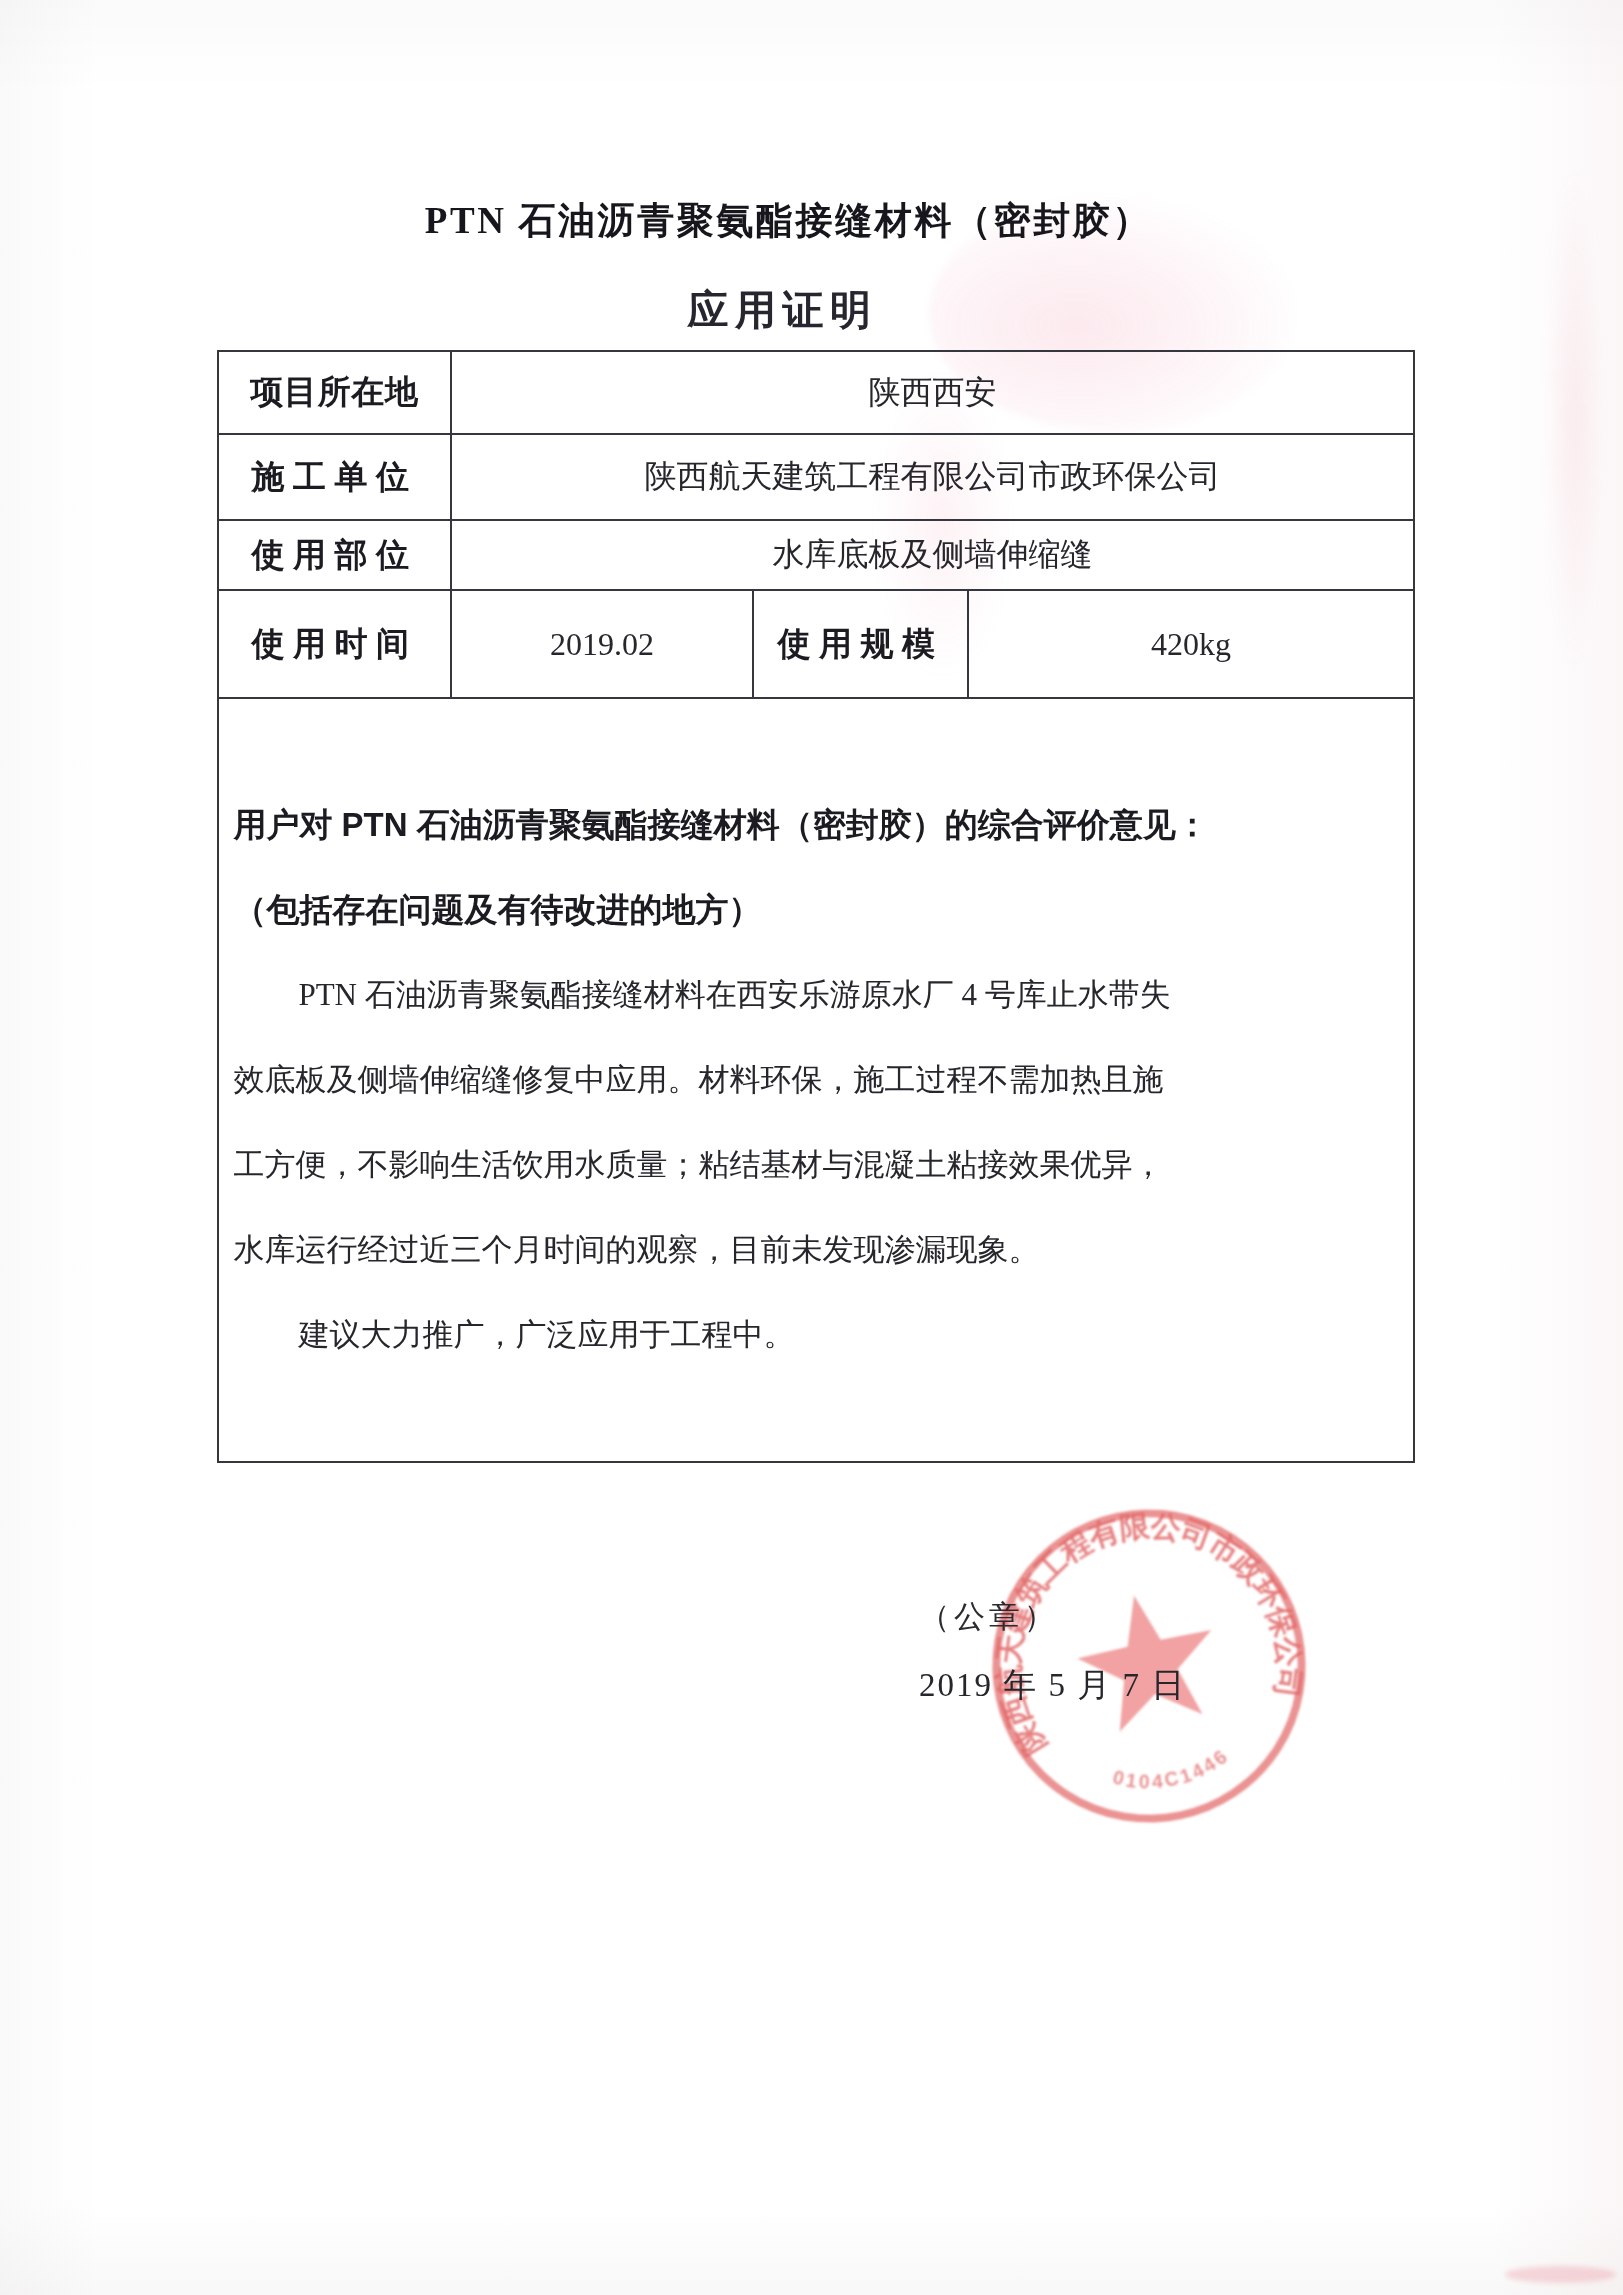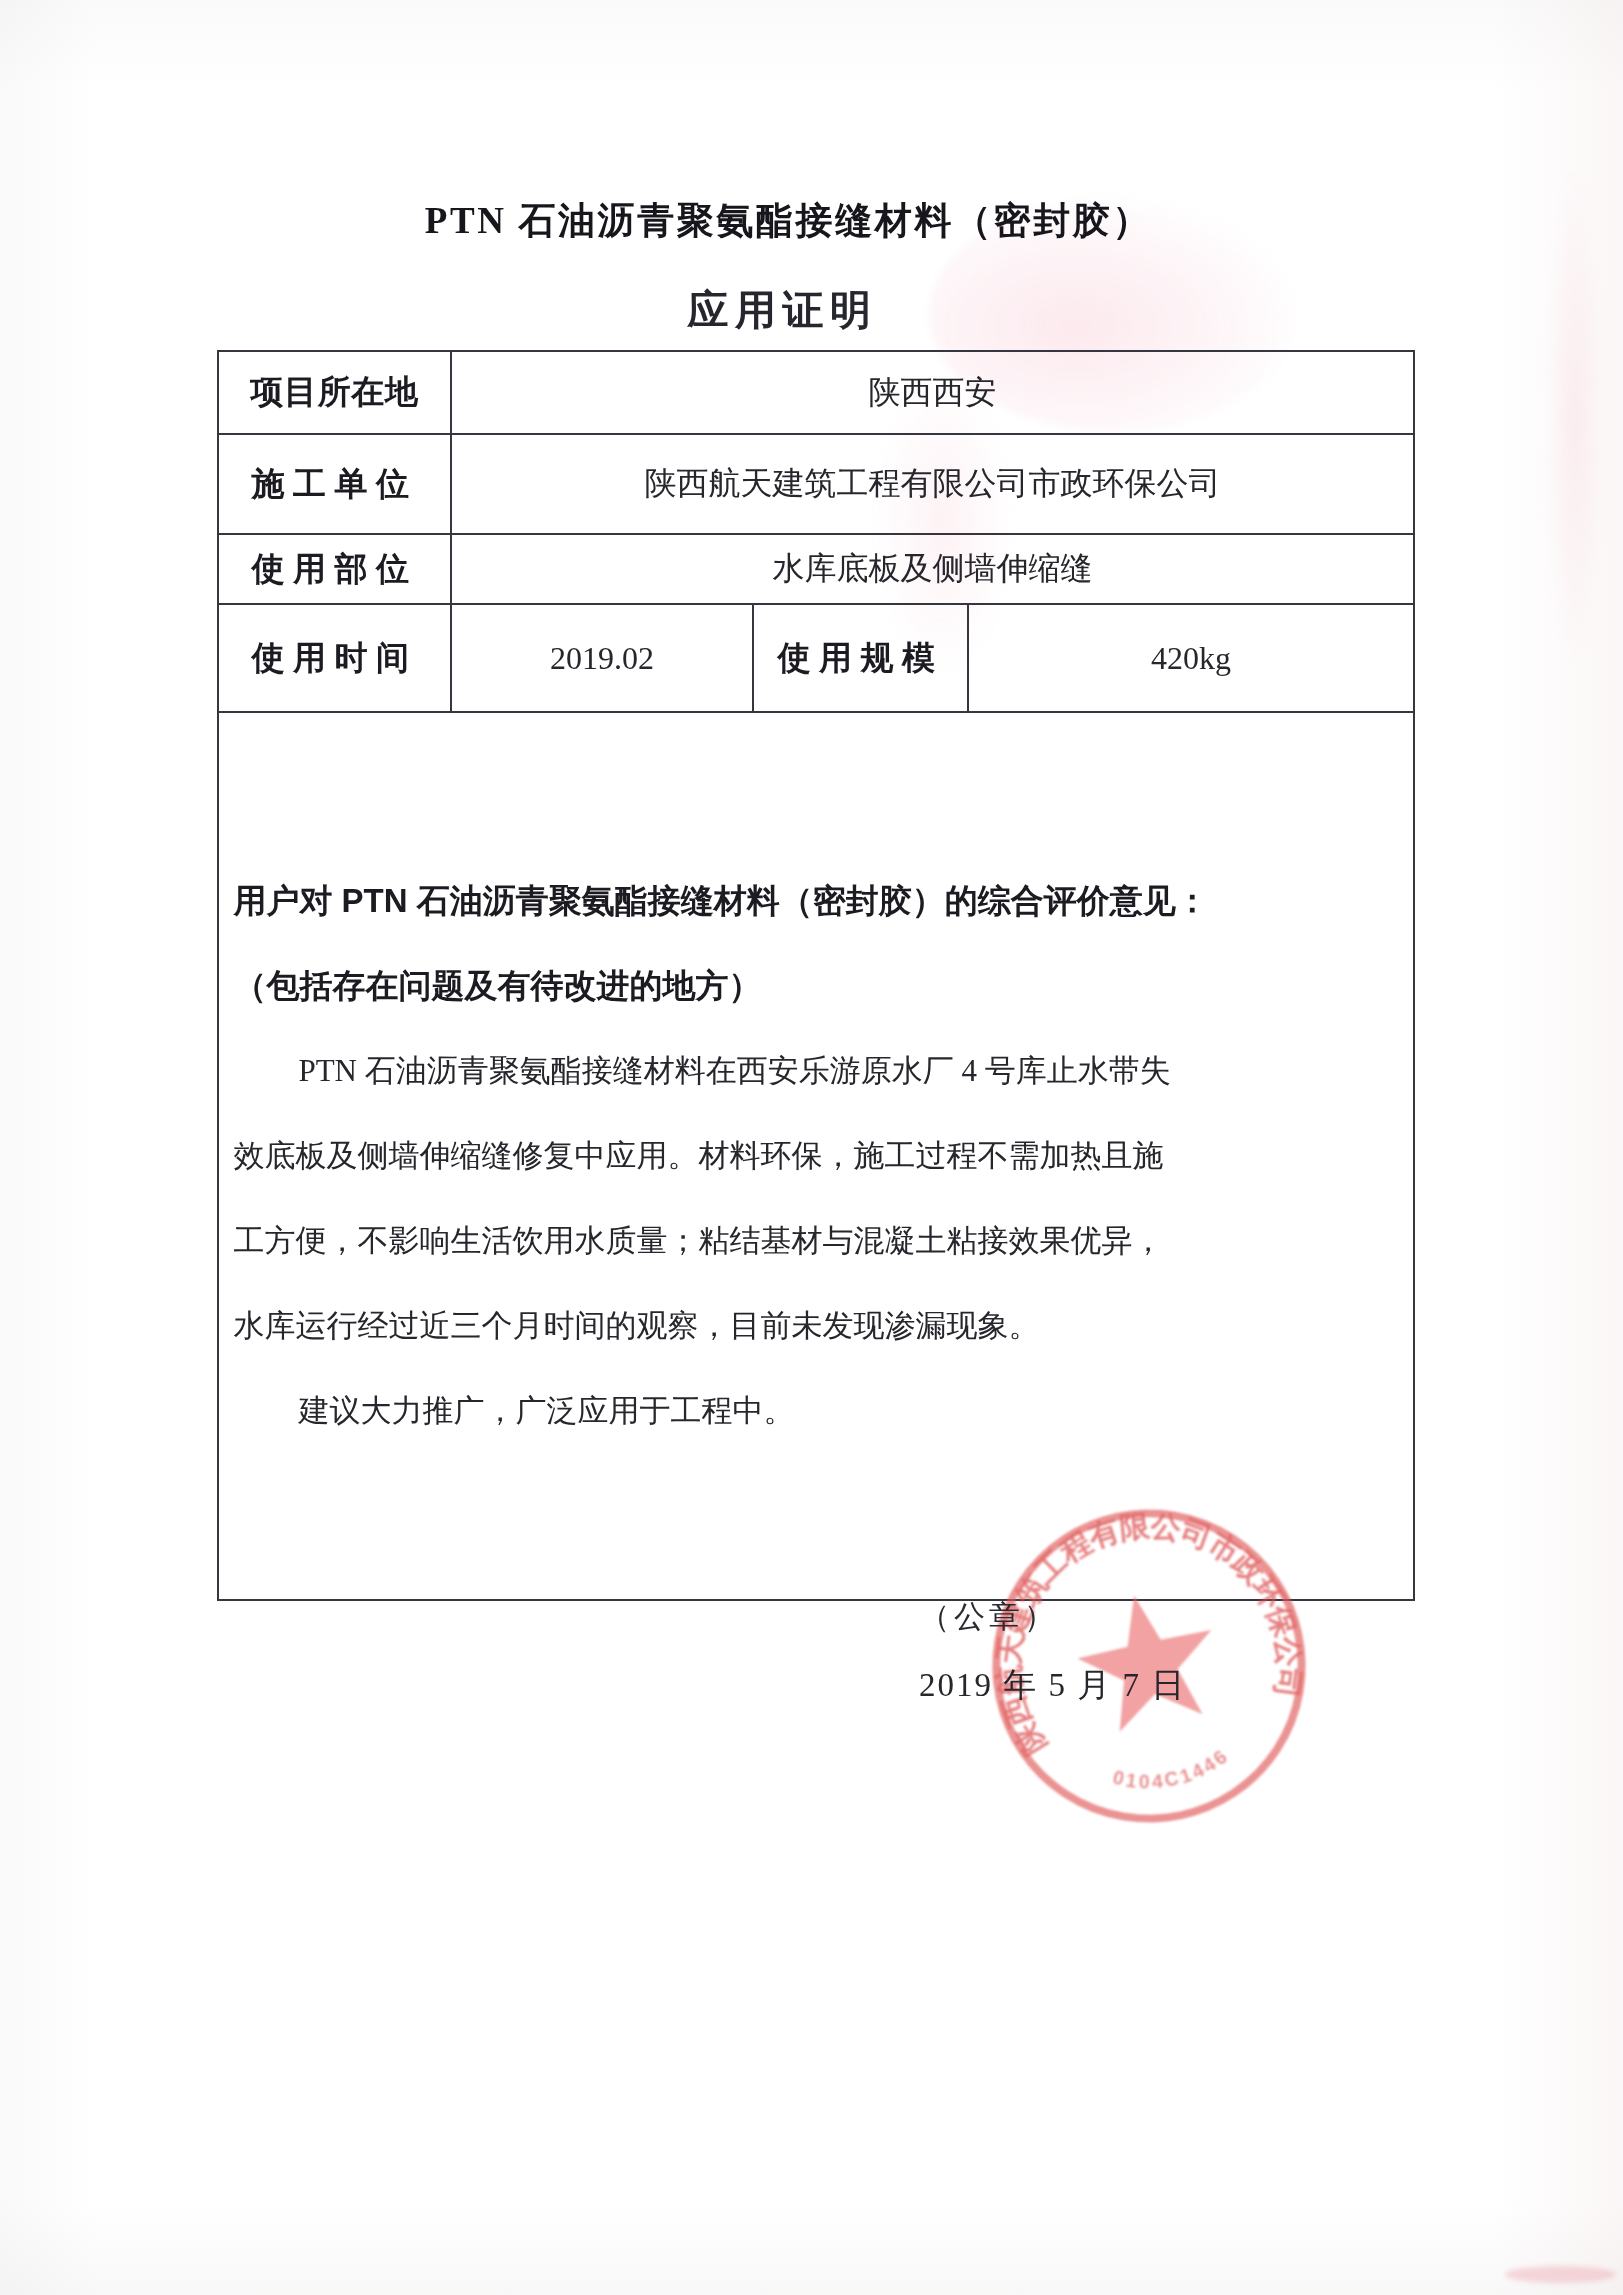--- a/index.html
+++ b/index.html
@@ -134,35 +134,35 @@
       <col style="width:233px">
         <col style="width:302px">
         <col style="width:215px">
         <col style="width:446px">
     </colgroup>
     <tbody>
     <tr style="height:83px">
       <td class="lbl tight">项目所在地</td>
       <td class="val" colspan="3">陕西西安</td>
     </tr>
-    <tr style="height:100px">
+    <tr style="height:86px">
       <td class="lbl">施工单位</td>
       <td class="val" colspan="3">陕西航天建筑工程有限公司市政环保公司</td>
     </tr>
     <tr style="height:70px">
       <td class="lbl">使用部位</td>
       <td class="val" colspan="3">水库底板及侧墙伸缩缝</td>
     </tr>
     <tr style="height:108px">
       <td class="lbl">使用时间</td>
       <td class="val">2019.02</td>
       <td class="lbl">使用规模</td>
       <td class="val">420kg</td>
     </tr>
-    <tr style="height:888px">
+    <tr style="height:764px">
       <td class="comment-cell" colspan="4">
         <div class="c-line bold">用户对 PTN 石油沥青聚氨酯接缝材料（密封胶）的综合评价意见：</div>
         <div class="c-line bold">（包括存在问题及有待改进的地方）</div>
         <div class="c-line indent">PTN 石油沥青聚氨酯接缝材料在西安乐游原水厂 4 号库止水带失</div>
         <div class="c-line">效底板及侧墙伸缩缝修复中应用。材料环保，施工过程不需加热且施</div>
         <div class="c-line">工方便，不影响生活饮用水质量；粘结基材与混凝土粘接效果优异，</div>
         <div class="c-line">水库运行经过近三个月时间的观察，目前未发现渗漏现象。</div>
         <div class="c-line indent">建议大力推广，广泛应用于工程中。</div>
       </td>
     </tr>

